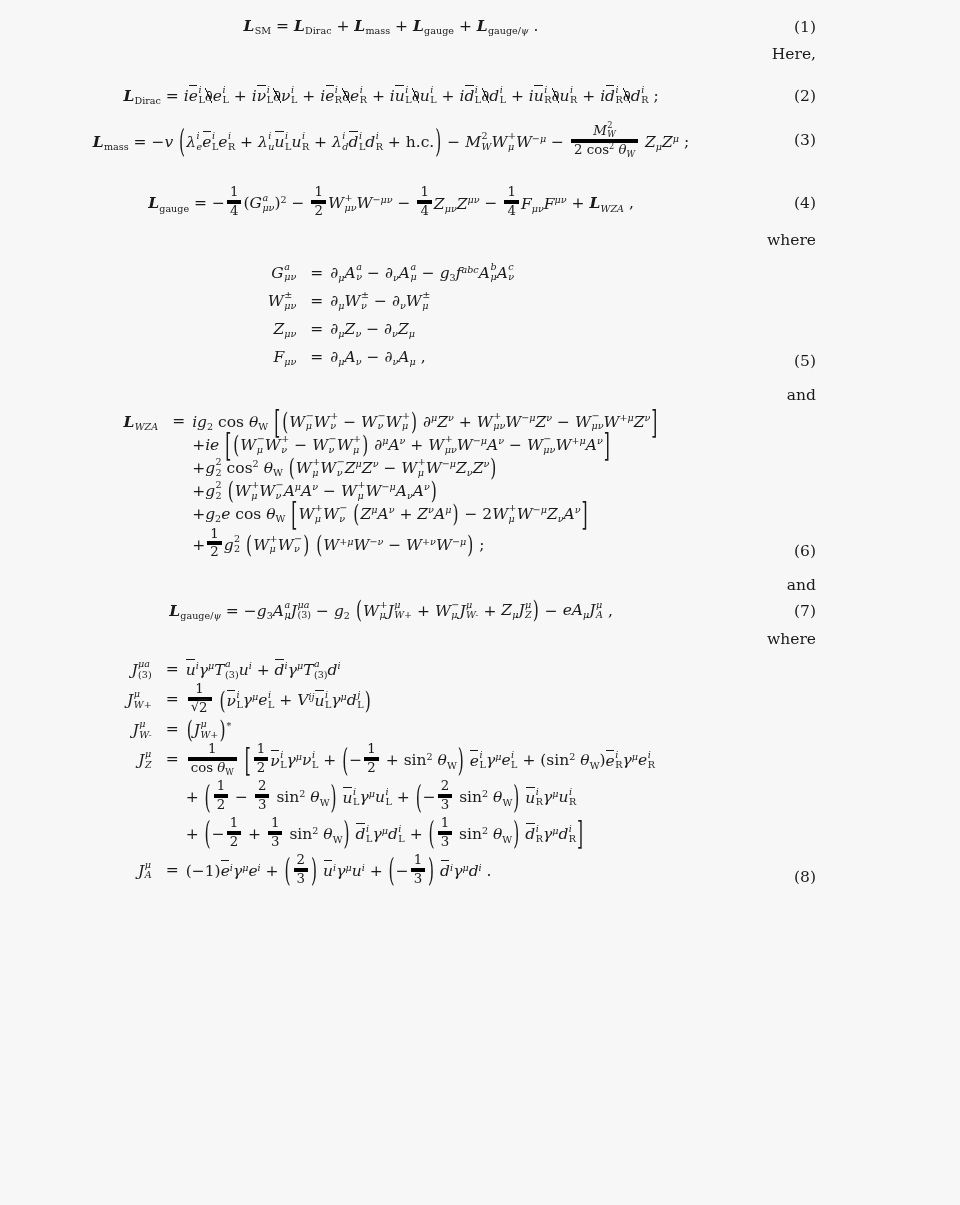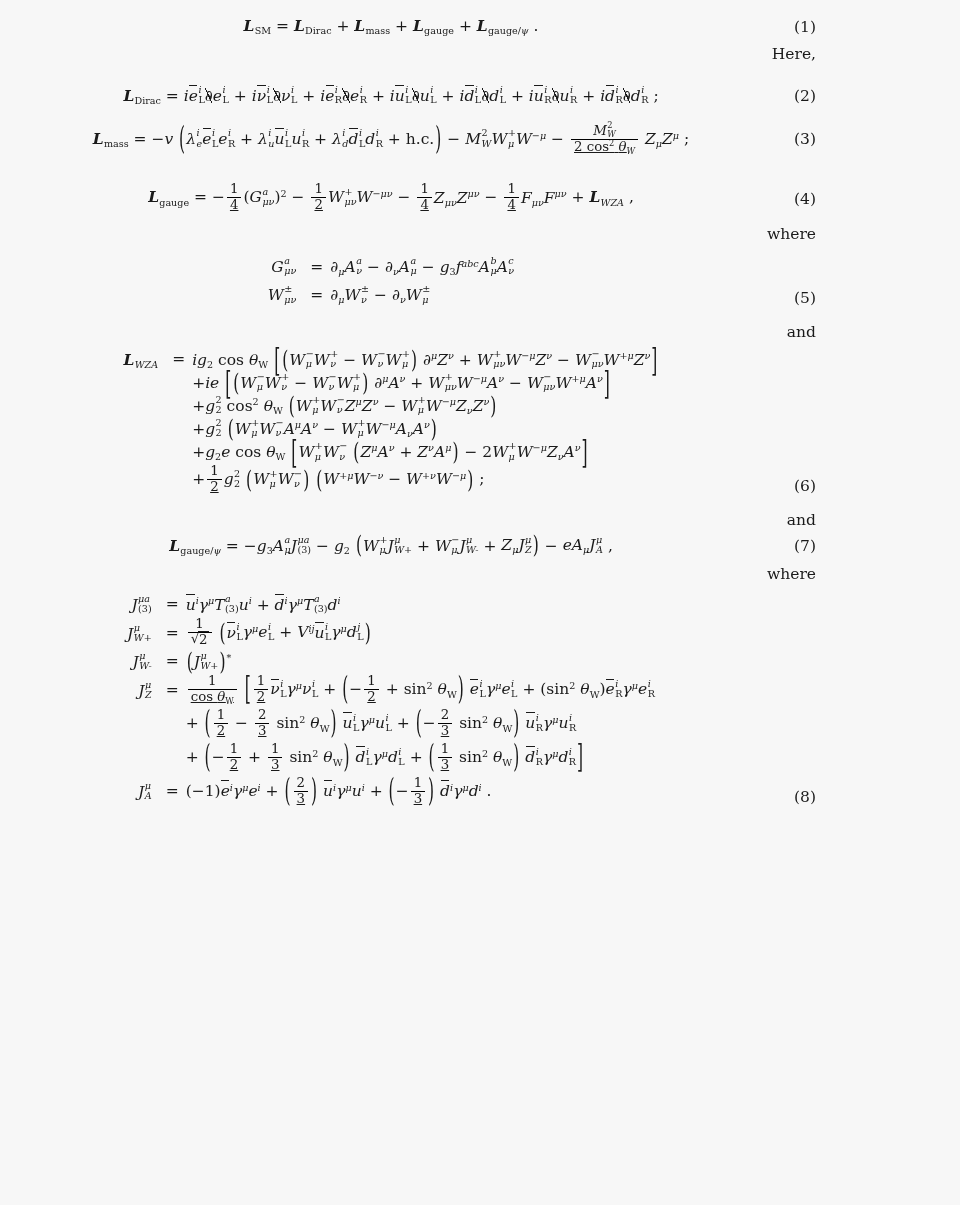--- a/index.html
+++ b/index.html
@@ -73,21 +73,21 @@
   .subsup .up { margin-bottom: 0.05em; }
   .frac {
     display: inline-block;
     vertical-align: -0.5em;
     text-align: center;
     font-size: 0.86em;
     line-height: 1.12;
     margin: 0 2px;
   }
   .frac .num { display: block; padding: 0 3px; }
-  .frac .den { display: block; border-top: 1px solid #000000; padding: 0 3px; text-decoration: underline; }
+  .frac .den { display: block; border-top: 4px solid #000000; padding: 0 3px; }
   .ovl { position: relative; display: inline-block; }
   .ovl::before {
     content: "";
     position: absolute;
     left: 6%;
     right: 6%;
     top: -0.12em;
     border-top: 1px solid #1a1a1a;
   }
   .slash {
@@ -217,20 +217,30 @@
         <div class="arow">
           <div class="lhs"><span class="mathit">G</span><span class="subsup"><span class="up mathit">a</span><span class="dn mathit">μν</span></span></div>
           <div class="rel">=</div>
           <div class="rhs"><span class="mathit">∂<sub>μ</sub>A</span><span class="subsup"><span class="up mathit">a</span><span class="dn mathit">ν</span></span> − <span class="mathit">∂<sub>ν</sub>A</span><span class="subsup"><span class="up mathit">a</span><span class="dn mathit">μ</span></span> − <span class="mathit">g</span><sub>3</sub><span class="mathit">f</span><sup><span class="mathit">abc</span></sup><span class="mathit">A</span><span class="subsup"><span class="up mathit">b</span><span class="dn mathit">μ</span></span><span class="mathit">A</span><span class="subsup"><span class="up mathit">c</span><span class="dn mathit">ν</span></span></div>
         </div>
         <div class="arow">
           <div class="lhs"><span class="mathit">W</span><span class="subsup"><span class="up">±</span><span class="dn mathit">μν</span></span></div>
           <div class="rel">=</div>
           <div class="rhs"><span class="mathit">∂<sub>μ</sub>W</span><span class="subsup"><span class="up">±</span><span class="dn mathit">ν</span></span> − <span class="mathit">∂<sub>ν</sub>W</span><span class="subsup"><span class="up">±</span><span class="dn mathit">μ</span></span></div>
         </div>
+        <div class="arow">
+          <div class="lhs"><span class="mathit">Z<sub>μν</sub></span></div>
+          <div class="rel">=</div>
+          <div class="rhs"><span class="mathit">∂<sub>μ</sub>Z<sub>ν</sub></span> − <span class="mathit">∂<sub>ν</sub>Z<sub>μ</sub></span></div>
+        </div>
+        <div class="arow">
+          <div class="lhs"><span class="mathit">F<sub>μν</sub></span></div>
+          <div class="rel">=</div>
+          <div class="rhs"><span class="mathit">∂<sub>μ</sub>A<sub>ν</sub></span> − <span class="mathit">∂<sub>ν</sub>A<sub>μ</sub></span> ,</div>
+        </div>
       </div>
     </div>
     <div class="n eqnum" style="padding-bottom:2px;">(5)</div>
   </div>
 
   <div class="word" style="margin-top:14px;">and</div>
 
   <div class="eqblock eqblock-bottom mathline" style="margin-top:0;">
     <div class="inner">
       <div class="align">

